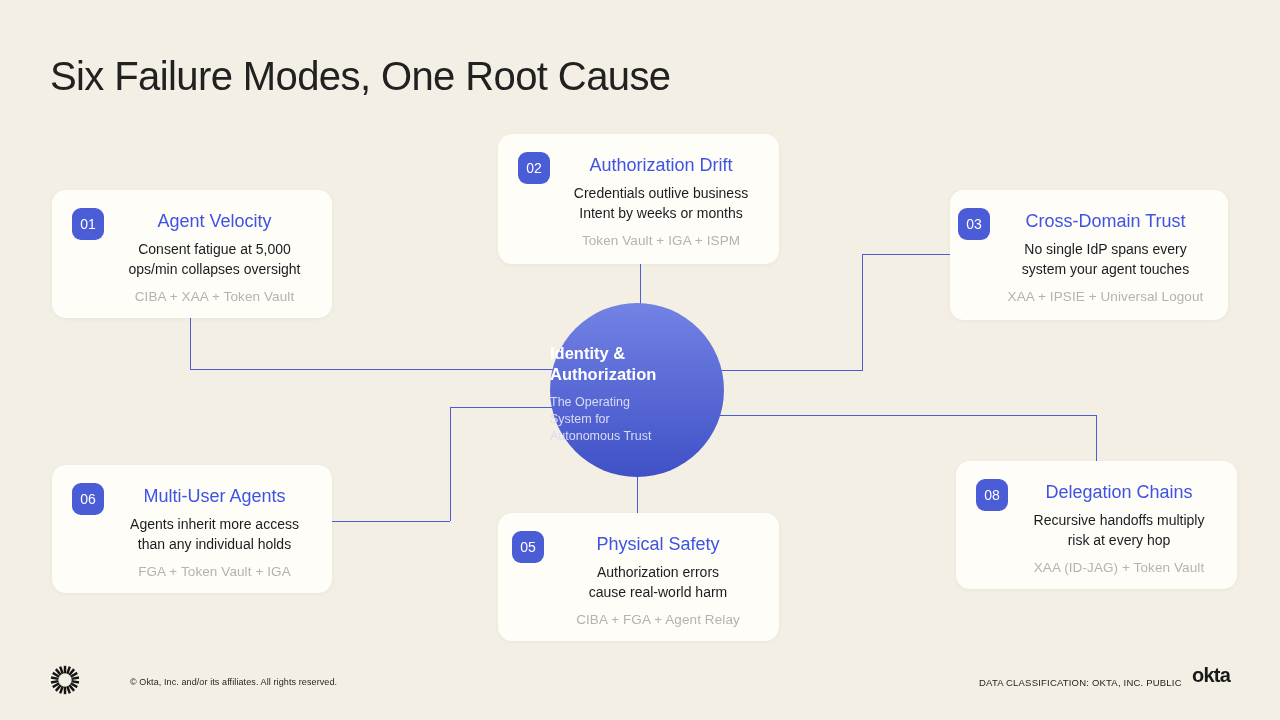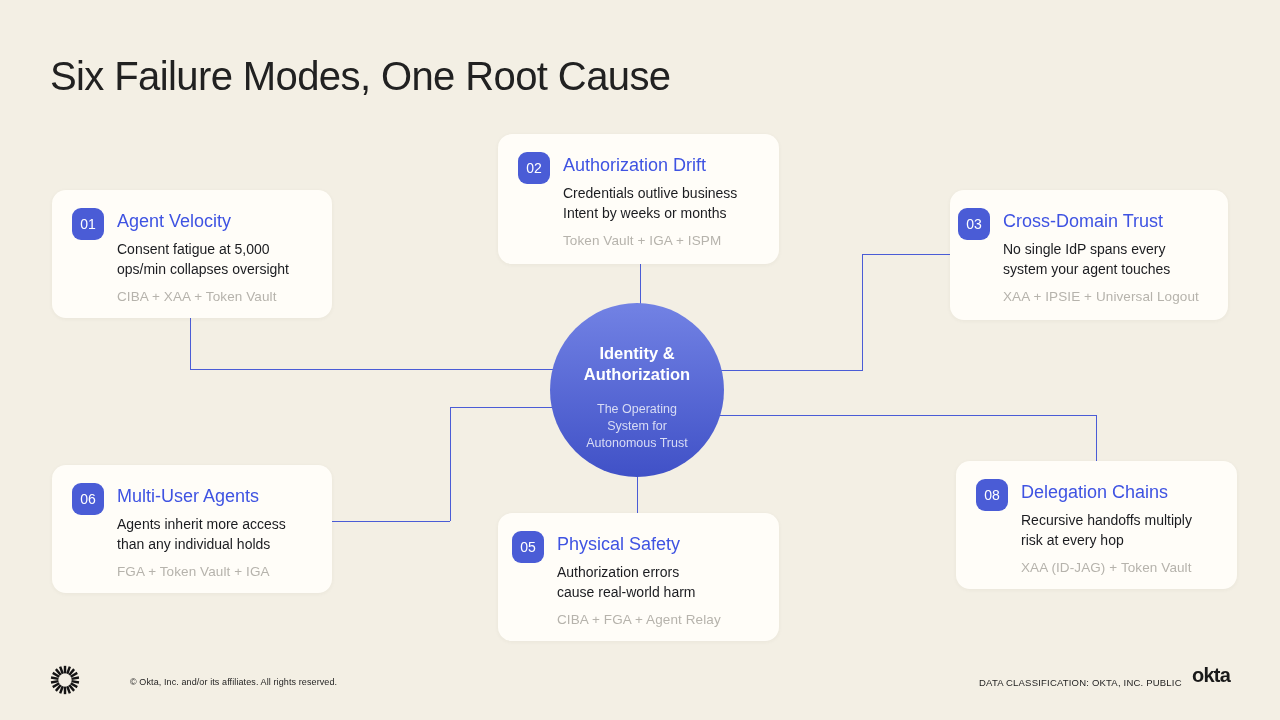--- a/index.html
+++ b/index.html
@@ -22,21 +22,21 @@
   .line { position: absolute; background: #4a5cd6; z-index: 1; }
 
   
   .card {
     position: absolute; z-index: 2;
     background: #fffdf8; border-radius: 14px;
     box-shadow: 0 1px 4px rgba(60,55,40,0.05);
     padding: 18px 20px 16px 20px;
     box-sizing: border-box;
   }
-  .card-row { display: flex; align-items: flex-start; }
+  .card-row { display: flex; align-items: flex-start; text-align: center; }
   .badge {
     flex: 0 0 auto;
     width: 32px; height: 32px; border-radius: 9px;
     background: #4a5cd6; color: #ffffff;
     font-size: 14px; font-weight: 500;
     display: flex; align-items: center; justify-content: center;
     margin-right: 13px;
   }
   .card-body { flex: 1 1 auto; padding-top: 4px; }
   .card-title {
@@ -57,30 +57,30 @@
   .card-4 { left: 956px; top: 461px; width: 281px; height: 128px; }
   .card-5 { left: 498px; top: 513px; width: 281px; height: 128px; padding-left: 14px; }
   .card-6 { left: 52px;  top: 465px; width: 280px; height: 128px; }
 
   
   .center-circle {
     position: absolute; z-index: 3;
     left: 550px; top: 303px; width: 174px; height: 174px;
     border-radius: 50%;
     background: linear-gradient(180deg, #7282e4 0%, #4051c7 100%);
-    color: #ffffff; text-align: center;
+    color: #ffffff; 
     box-sizing: border-box; padding-top: 40px;
   }
   .center-title {
     font-size: 16.5px; font-weight: 700; line-height: 1.25;
     white-space: pre-line; margin: 0 0 10px 0;
   }
   .center-subtitle {
     font-size: 12.5px; font-weight: 400; line-height: 1.35;
-    color: #d8dcf5; white-space: pre-line; margin: 17px;
+    color: #d8dcf5; white-space: pre-line; margin: 0;
   }
 
   
   .footer-icon { position: absolute; left: 48px; top: 663px; width: 34px; height: 34px; }
   .footer-copyright {
     position: absolute; left: 130px; top: 677px;
     font-size: 9px; color: #1f1f1f; letter-spacing: 0.1px;
   }
   .footer-classification {
     position: absolute; left: 979px; top: 677px;

